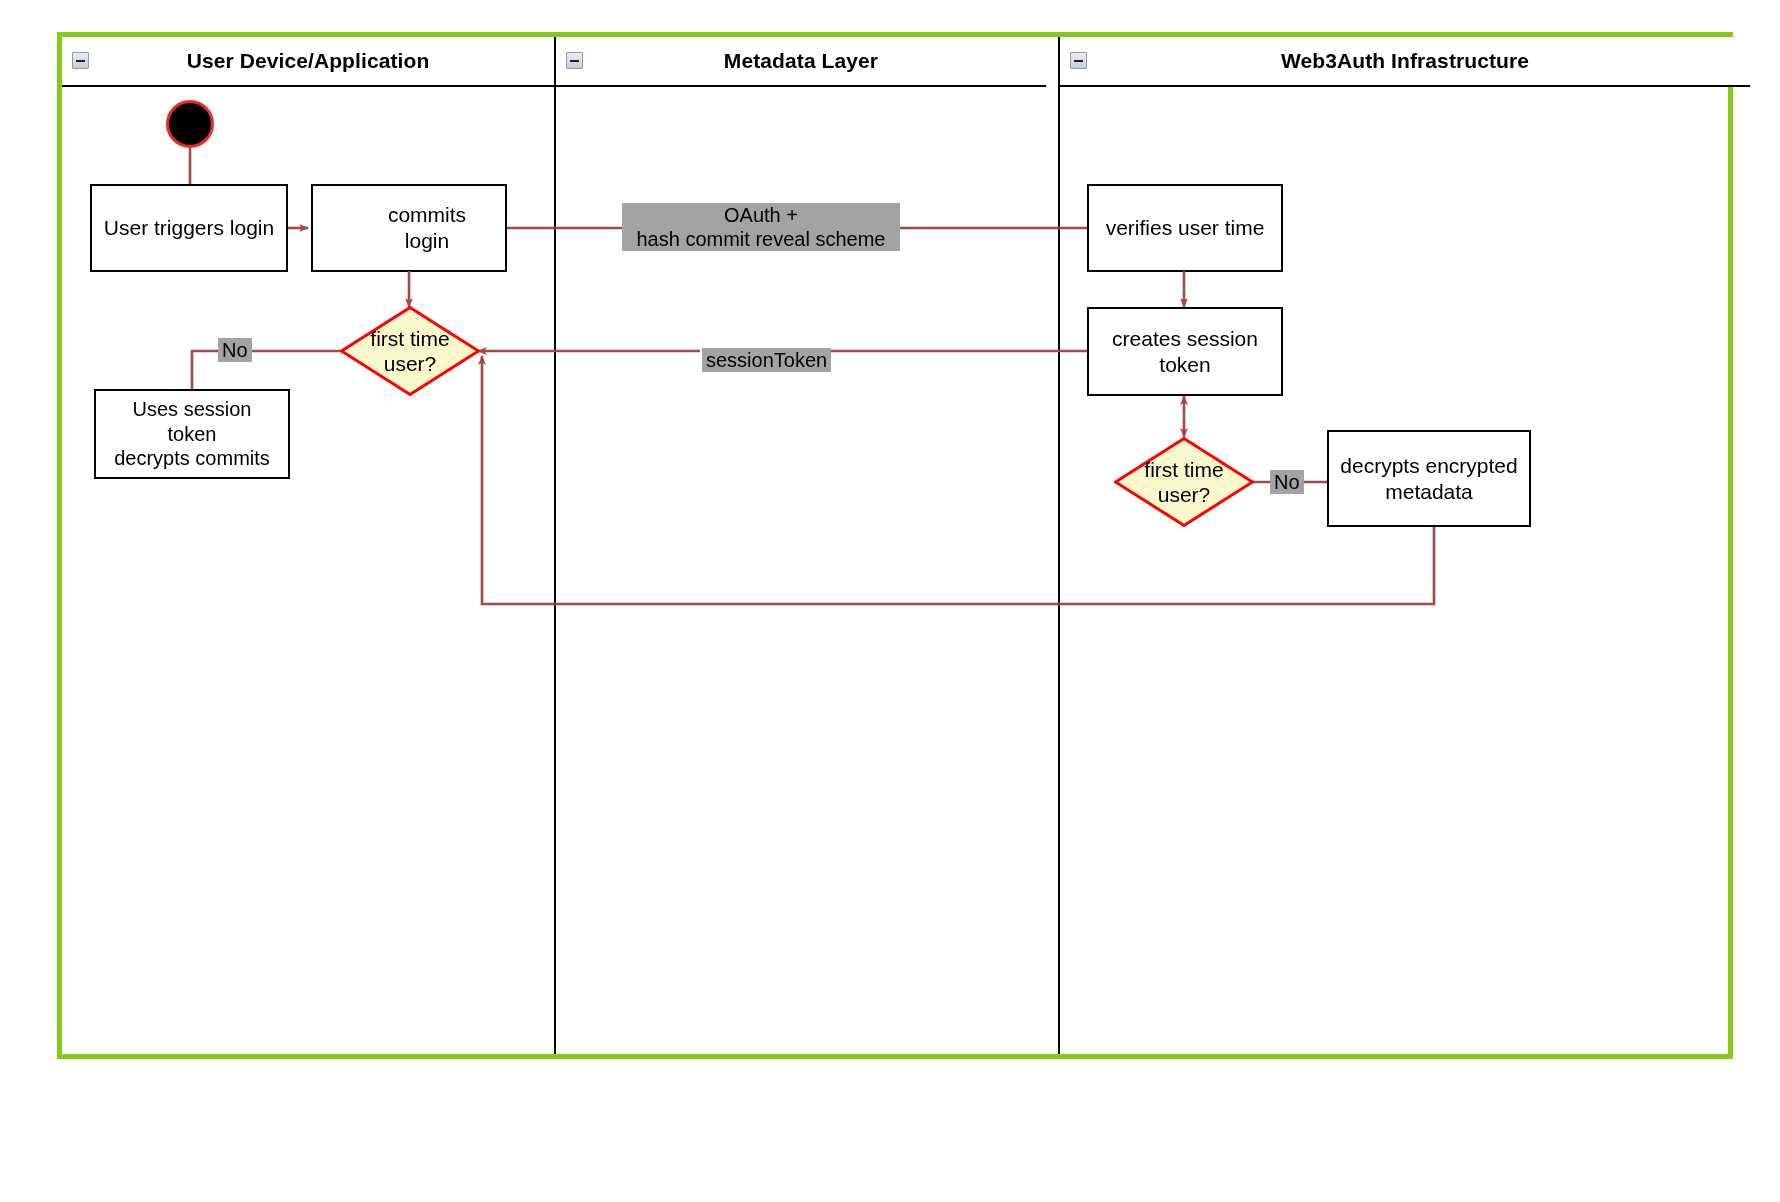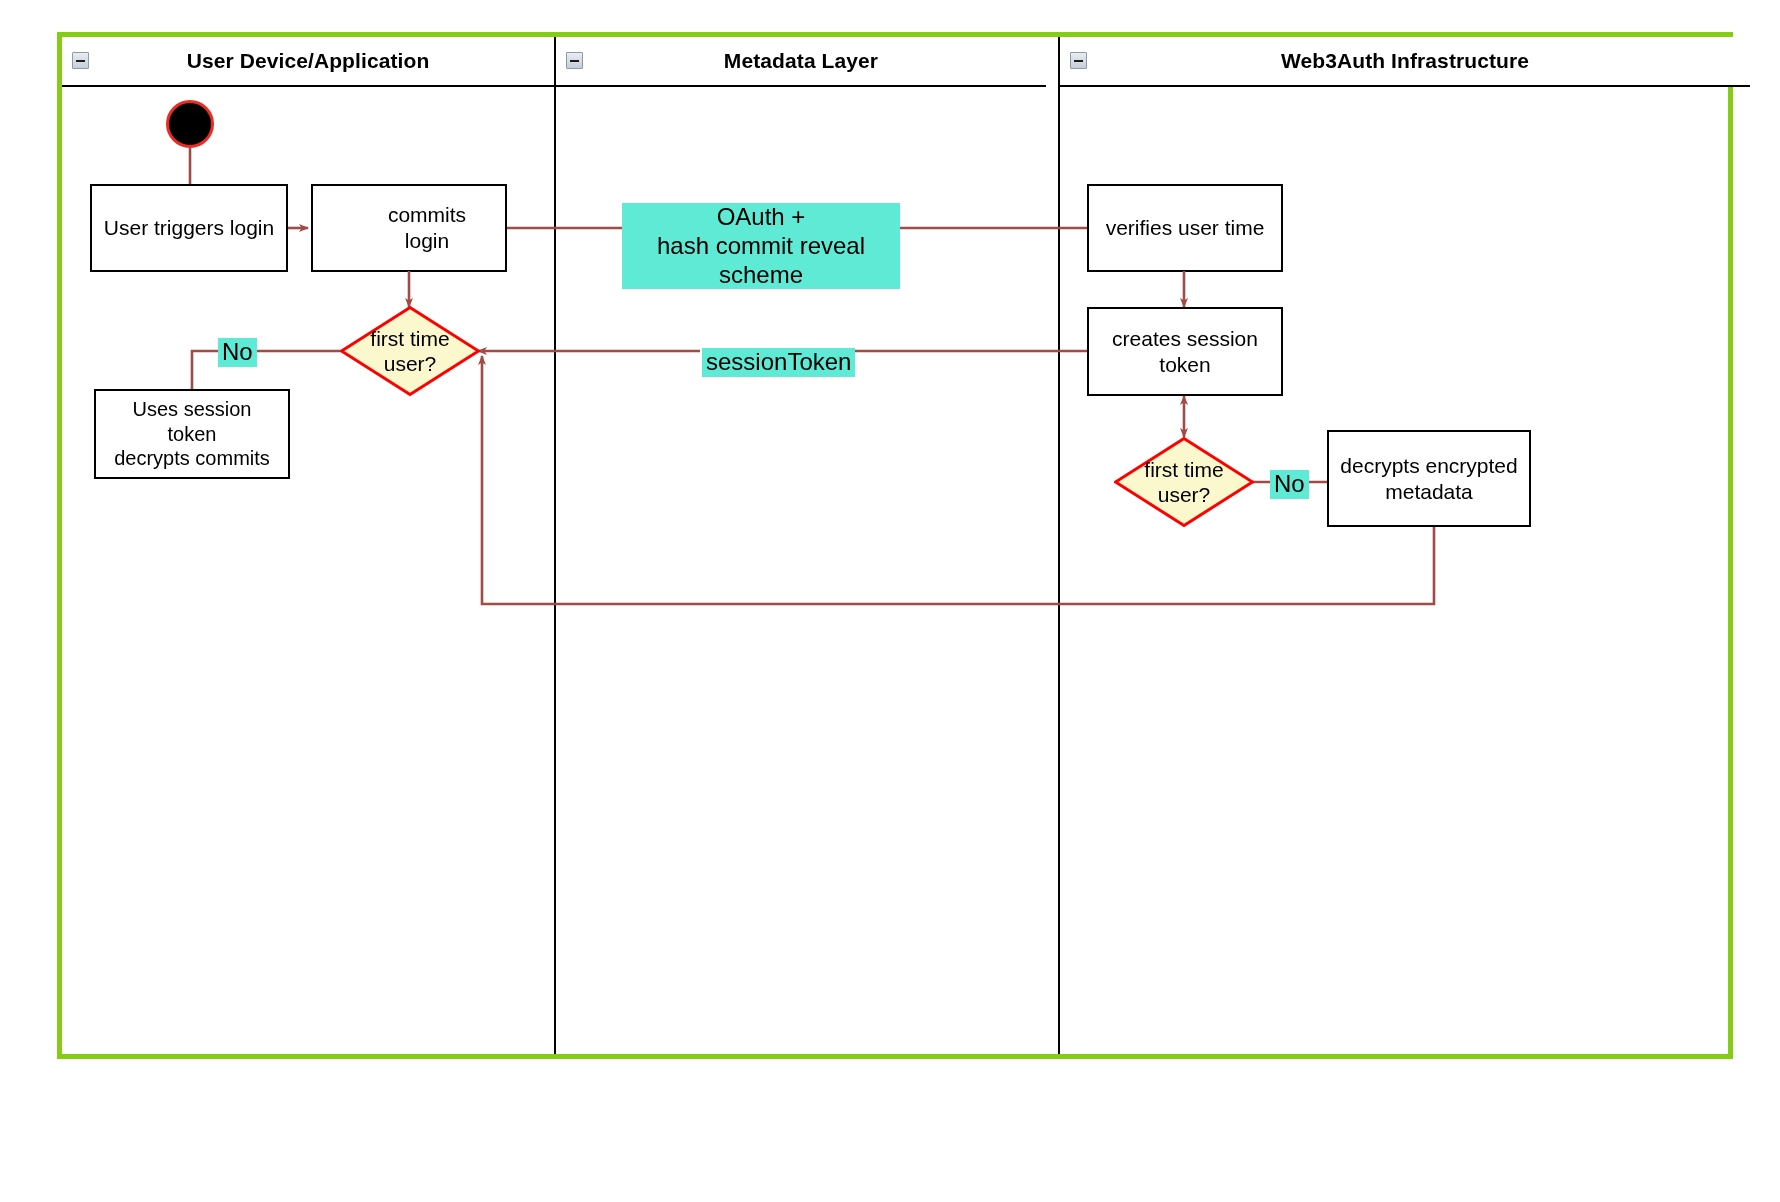--- a/index.html
+++ b/index.html
@@ -134,23 +134,23 @@
     position: absolute;
     left: 0; top: 0;
     width: 1780px;
     height: 1202px;
     overflow: visible;
     pointer-events: none;
     z-index: 2;
   }
   .edge-label {
     position: absolute;
-    font-size: 24px;
-    color: #000000;
-    background: #5eead4;
+    font-size: 20px;
+    color: #000000;
+    background: #a3a3a3;
     text-align: center;
     line-height: 1.2;
     white-space: pre-line;
     padding: 0 4px;
     z-index: 4;
   }
 </style>
 </head>
 <body>
 

